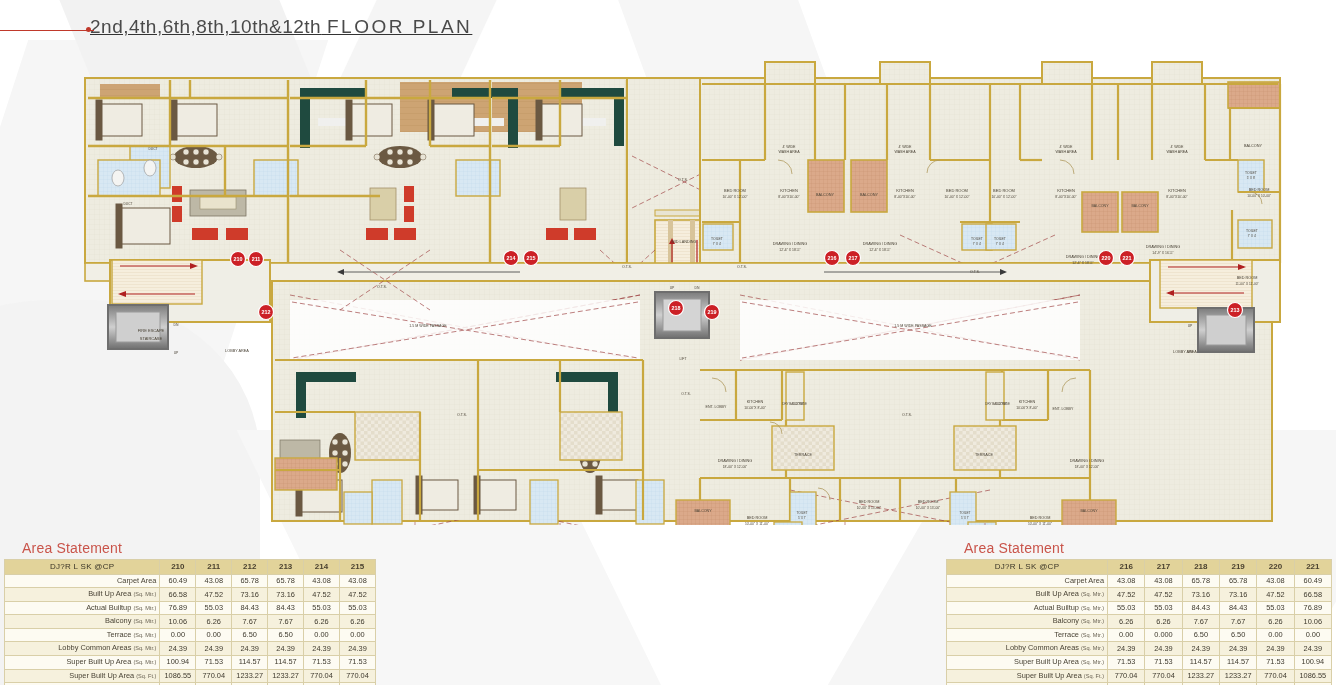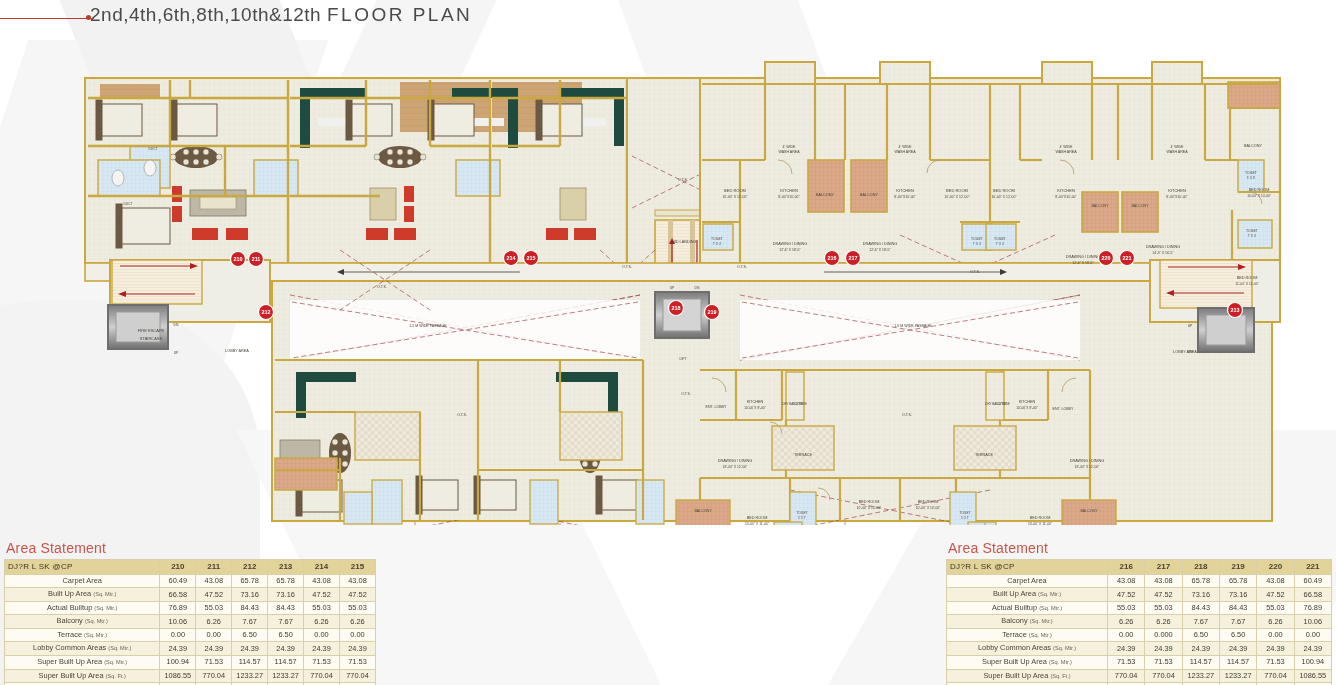--- a/index.html
+++ b/index.html
@@ -13,41 +13,41 @@
   .wm{position:absolute;background:#f4f4f4;pointer-events:none;}
   .wm1{left:-40px;top:40px;width:300px;height:420px;transform:skewX(-18deg);background:#f6f6f6;}
   .wm2{left:120px;top:0;width:220px;height:300px;transform:skewX(22deg);background:#f2f2f2;}
   .wm3{left:-160px;top:300px;width:420px;height:400px;border-radius:50% 40% 0 0;background:#f3f3f3;}
   .wm4{left:330px;top:-20px;width:120px;height:240px;transform:skewX(-25deg);background:#f5f5f5;}
   .wm5{left:640px;top:0;width:180px;height:120px;transform:skewX(20deg);background:#f6f6f6;}
   .wm6{left:900px;top:430px;width:460px;height:260px;transform:skewX(-30deg);background:#f6f6f6;}
   .wm7{left:300px;top:430px;width:300px;height:260px;transform:skewX(26deg);background:#f7f7f7;}
 
   
-  .title-wrap{position:absolute;left:90px;top:4px;z-index:40;}
+  .title-wrap{position:absolute;left:90px;top:16px;z-index:40;text-decoration:underline;}
   .title-rule{position:absolute;left:-92px;top:14px;width:96px;height:1px;background:#c0392b;}
   .title-dot{position:absolute;left:-4px;top:11px;width:5px;height:5px;border-radius:50%;background:#c0392b;}
   .title-main{font-size:19px;letter-spacing:.5px;color:#4a4a4a;font-weight:400;line-height:22px;white-space:nowrap;}
   .title-main .sp{letter-spacing:2.5px;}
   .title-sub{font-size:17px;font-weight:bold;color:#c0392b;line-height:20px;margin-top:1px;}
 
   
   #plan{position:absolute;left:0;top:60px;width:1336px;height:465px;z-index:20;}
   #plan svg{display:block;}
 
   
   .as{position:absolute;top:540px;z-index:35;}
   .as-left{left:4px;width:372px;}
   .as-right{left:946px;width:386px;}
-  .as-title{font-size:14px;color:#c9544a;margin:0 0 3px 2px;font-weight:400;letter-spacing:.2px;}
+  .as-title{font-size:14px;color:#c9544a;margin:0 0 3px 18px;font-weight:400;letter-spacing:.2px;}
   table.area{border-collapse:collapse;width:100%;font-size:7.4px;table-layout:fixed;}
   table.area th,table.area td{border:1px solid #d9cfa8;padding:1px 3px;line-height:9.6px;height:10px;}
   table.area thead th{background:#e2d39a;color:#4b4230;font-weight:bold;text-align:center;font-size:8px;height:12px;}
-  table.area thead th.lbl{text-align:left;font-weight:normal;font-size:8px;color:#3a3426;letter-spacing:.3px;}
-  table.area td.lbl{text-align:center;background:#fdfbf2;color:#4a4436;white-space:nowrap;overflow:hidden;}
+  table.area thead th.lbl{text-align:center;font-weight:normal;font-size:8px;color:#3a3426;letter-spacing:.3px;}
+  table.area td.lbl{text-align:right;background:#fdfbf2;color:#4a4436;white-space:nowrap;overflow:hidden;}
   table.area td.val{text-align:center;background:#fdfbf2;color:#3f3a2e;}
   table.area tr.alt td{background:#f6f1dd;}
   table.area td.lbl .u{font-size:5.6px;color:#6a6354;}
 
   
   .rlbl{font-family:"Liberation Sans",sans-serif;fill:#4a4336;text-anchor:middle;}
   .badge-t{font-family:"Liberation Sans",sans-serif;fill:#ffffff;text-anchor:middle;font-weight:bold;}
 </style>
 </head>
 <body>

